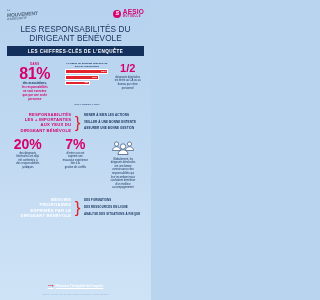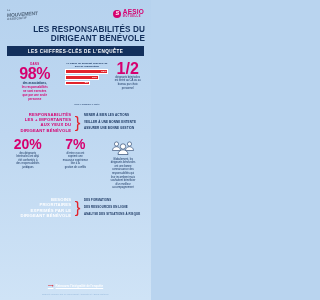--- a/index.html
+++ b/index.html
@@ -27,21 +27,21 @@
   .logo-aesio{display:flex;align-items:center;gap:1.5px;}
   .aesio-mark{width:8px;height:8px;border-radius:50%;
               background:#d6006f;display:flex;align-items:center;justify-content:center;
               color:#fff;font-size:5.5px;font-weight:700;font-style:italic;line-height:1;}
   .aesio-txt{display:flex;flex-direction:column;line-height:1;}
   .aesio-txt .a1{font-size:6.5px;font-weight:700;color:#d6006f;letter-spacing:.2px;}
   .aesio-txt .a2{font-size:2.6px;font-weight:700;color:#d6006f;letter-spacing:.5px;}
 
   
   .title{
-    text-align:right;color:#13305c;font-weight:700;
+    text-align:center;color:#13305c;font-weight:400;
     font-size:8.2px;line-height:9.2px;letter-spacing:.1px;
     margin:3px 6px 0 6px;text-transform:uppercase;
   }
   .subtitle-bar{
     margin:3px 7px 0 7px;background:#13305c;color:#ffffff;
     text-align:center;font-size:4.6px;font-weight:700;letter-spacing:.45px;
     padding:2.2px 0;text-transform:uppercase;
   }
 
   
@@ -56,21 +56,21 @@
   .chart-title{font-size:2.5px;line-height:3.1px;color:#13305c;font-weight:700;
                text-align:center;margin-bottom:1.5px;}
   .bars{display:flex;flex-direction:column;gap:1px;align-items:flex-start;}
   .bar{background:#e2242c;color:#fff;font-size:2.5px;font-weight:700;
        height:4.6px;display:flex;align-items:center;justify-content:flex-end;
        padding-right:1px;box-sizing:border-box;border:.4px solid #ffffff;}
   .chart-note{font-size:2.1px;color:#13305c;line-height:2.7px;margin-top:1px;
               text-align:center;}
 
   .col-half{width:27%;text-align:center;padding-top:1px;}
-  .big-half{font-size:16px;font-weight:700;color:#d6006f;line-height:13px;}
+  .big-half{font-size:11px;font-weight:700;color:#d6006f;line-height:13px;}
   .cap-s{font-size:2.7px;line-height:3.6px;color:#13305c;margin-top:1px;}
 
   
   .row2{display:flex;margin-top:6px;padding:0 5px;box-sizing:border-box;align-items:center;}
   .r2-left{width:47%;text-align:right;color:#d6006f;font-weight:700;
            font-size:4.2px;line-height:5.4px;letter-spacing:.2px;text-transform:uppercase;}
   .r2-mid{width:9%;display:flex;justify-content:center;}
   .brace{color:#e2242c;font-size:17px;line-height:17px;font-weight:400;}
   .r2-right{width:44%;display:flex;flex-direction:column;gap:3.2px;}
   .r2-item{font-size:3px;font-weight:700;color:#13305c;letter-spacing:.1px;
@@ -119,21 +119,21 @@
     </div>
   </div>
 
   <div class="title">LES RESPONSABILITÉS DU DIRIGEANT BÉNÉVOLE</div>
   <div class="subtitle-bar">LES CHIFFRES-CLÉS DE L'ENQUÊTE</div>
 
   <div class="row1">
 
     <div class="col-93">
       <div class="mini">DANS</div>
-      <div class="big-93">98%</div>
+      <div class="big-93">81%</div>
       <div class="cap">
         <div>des associations,</div>
         <div class="hl">les responsabilités</div>
         <div class="hl">ne sont exercées</div>
         <div class="hl">que par une seule</div>
         <div class="hl">personne</div>
       </div>
     </div>
 
     <div class="col-chart">

